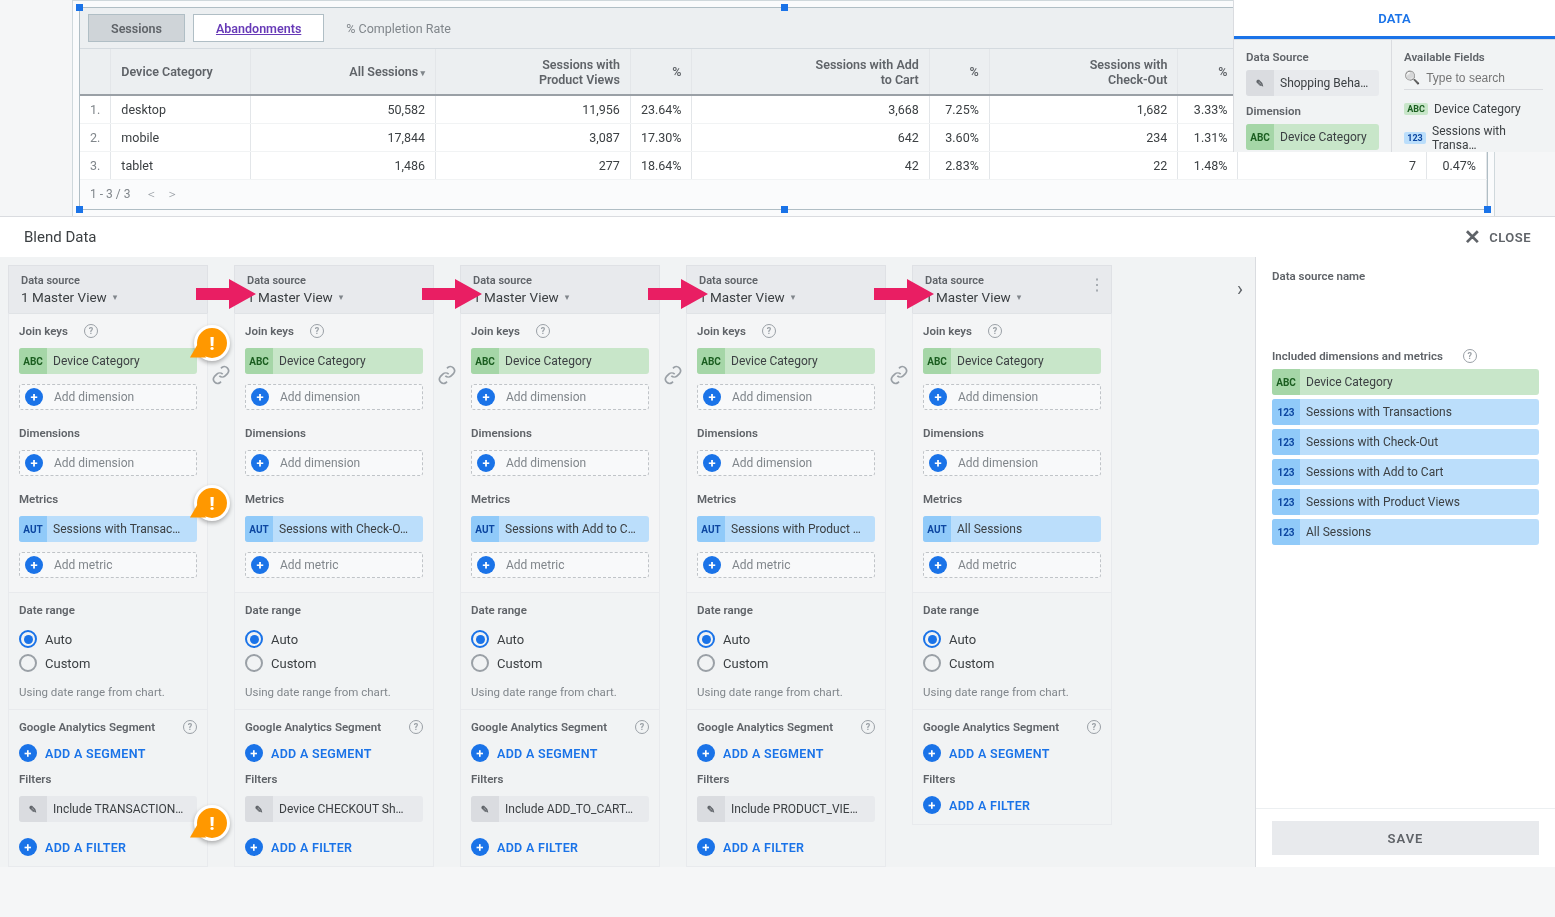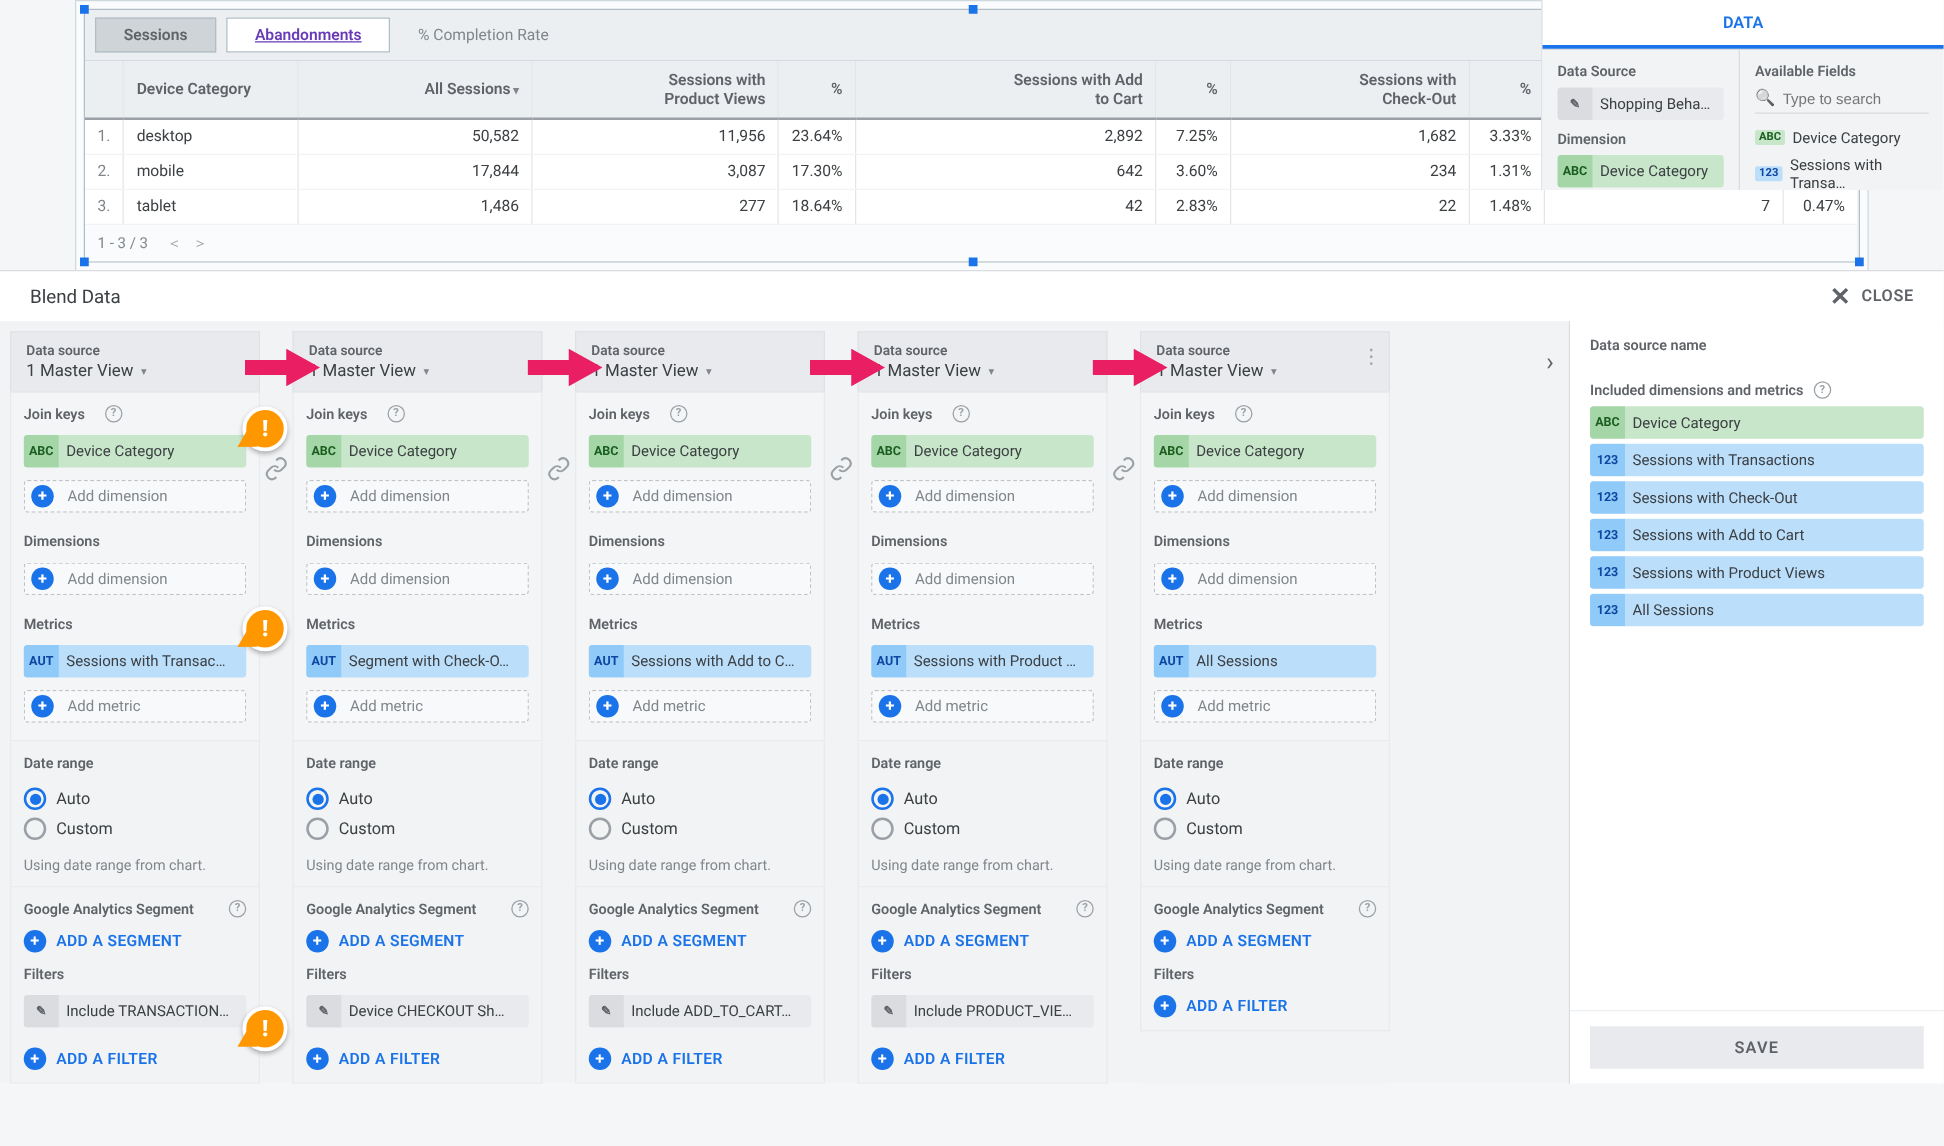--- a/index.html
+++ b/index.html
@@ -1,20 +1,20 @@
 <!DOCTYPE html>
 <html><head>
 <meta charset="utf-8">
 <style>
   * { box-sizing: border-box; margin: 0; padding: 0; }
   html, body { font-family: Roboto, Arial, sans-serif; font-size: 13px; color: #3c4043; background: #f5f6f7; }
   body { width: 1555px; }
 
   
-  .canvas-wrap { padding: 0 60px 10px 60px; background: #f5f6f7; }
+  .canvas-wrap { padding: 0 60px 10px 60px; background: #f5f6f7; margin-left: 12px; }
   .canvas {
     border: 1px solid #cfd8dc; background: #fafbfc;
   }
   .canvas-inner {
     margin: 6px; border: 1px solid #b0bec5; background: #fff;
   }
   .tab-row { display: flex; align-items: center; padding: 6px 8px; background: #eceff1; border-bottom: 1px solid #d4dadf; gap: 8px; }
   .tab-btn {
     display: inline-flex; align-items: center; justify-content: center;
     height: 28px; padding: 0 22px; border: 1px solid #b0bec5; font-weight: 600;
@@ -212,21 +212,21 @@
               <th class="pct-col">%</th>
             </tr>
           </thead>
           <tbody id="data-rows">
   <tr>
     <td>1.</td>
                 <td>desktop</td>
                 <td>50,582</td>
     <td>11,956</td>
                 <td class="pct-col">23.64%</td>
-    <td>2,892</td>
+    <td>3,668</td>
                 <td class="pct-col">7.25%</td>
     <td>1,682</td>
                 <td class="pct-col">3.33%</td>
     <td>30</td>
                 <td class="pct-col">0.06%</td>
   </tr>
 
   <tr>
     <td>2.</td>
                 <td>mobile</td>
@@ -464,21 +464,21 @@
         <span class="ico">
                 <span class="plus-circle">+</span>
               </span>
         <span class="txt">Add dimension</span>
       </div>
 
       <div class="sec-lbl">Metrics</div>
       <div class="chip-row">
         <div class="chip blue">
           <span class="ico">AUT</span>
-          <span class="txt">Segment with Check-O…</span>
+          <span class="txt">Sessions with Check-O…</span>
         </div>
         <div class="chip add">
           <span class="ico">
                   <span class="plus-circle">+</span>
                 </span>
           <span class="txt">Add metric</span>
         </div>
       </div>
     </div>
 
@@ -795,21 +795,21 @@
 </div>
     <div class="lanes-nav">
       <span class="chev">›</span>
     </div>
 
     <div class="blend-right">
       <div class="pad">
         <div class="rp-label">Data source name</div>
       </div>
       <div class="pad" style="padding-top:4px;">
-        <div class="rp-label" style="display:flex; align-items:flex-end; gap:8px;">
+        <div class="rp-label" style="display:flex; align-items:flex-end; gap:20px;margin-top:44px;">
           <span>Included dimensions and metrics</span>
           <span class="help-q">?</span>
         </div>
         <div class="list" id="included-list" style="margin-top:6px;">
             <div class="chip green">
               <span class="ico">ABC</span>
               <span class="txt">Device Category</span>
             </div>
             <div class="chip blue">
               <span class="ico">123</span>

